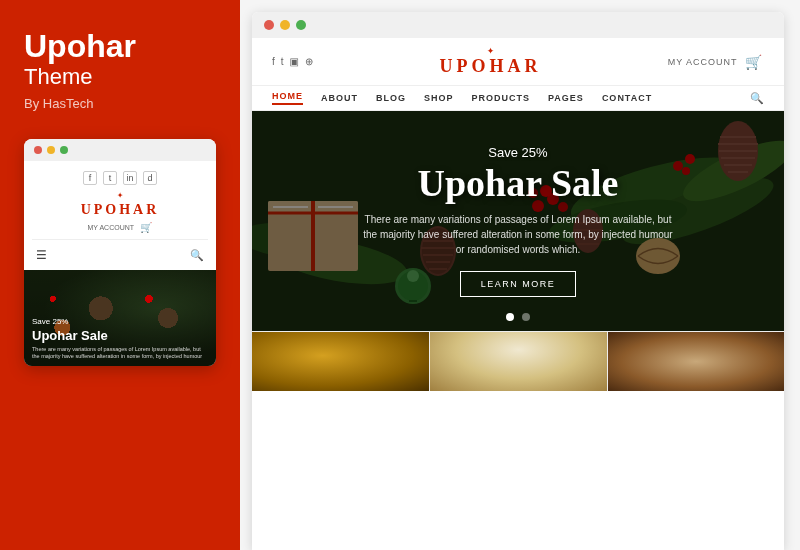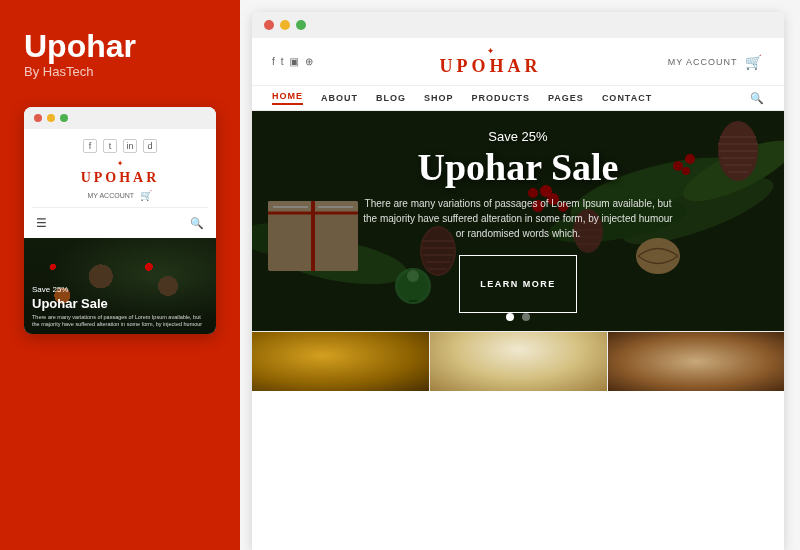--- a/index.html
+++ b/index.html
@@ -354,26 +354,26 @@
       color: rgba(255,255,255,0.85);
       max-width: 320px;
       line-height: 1.5;
       margin: 0 auto 14px;
     }
 
     .hero-btn {
       border: 1.5px solid #fff;
       color: #fff;
       background: transparent;
-      padding: 23px 20px;
+      padding: 7px 20px;
       font-size: 9px;
       letter-spacing: 1.5px;
       text-transform: uppercase;
       cursor: pointer;
-      font-weight: 700;
+      font-weight: 400;
     }
 
     .hero-dots {
       position: absolute;
       bottom: 10px;
       left: 50%;
       transform: translateX(-50%);
       display: flex;
       gap: 8px;
     }
@@ -421,20 +421,21 @@
     .hero-bg-img {
       position: absolute;
       inset: 0;
     }
   </style>
 </head>
 <body>
 
 <div class="left-panel">
   <span class="theme-title">Upohar</span>
+  <span class="theme-subtitle">Theme</span>
   <span class="theme-by">By HasTech</span>
 
   <div class="mobile-preview">
     <div class="mobile-browser-bar">
       <div class="mobile-dot red"></div>
       <div class="mobile-dot yellow"></div>
       <div class="mobile-dot green"></div>
     </div>
     <div class="mobile-content">
       <div class="mobile-social-icons">

